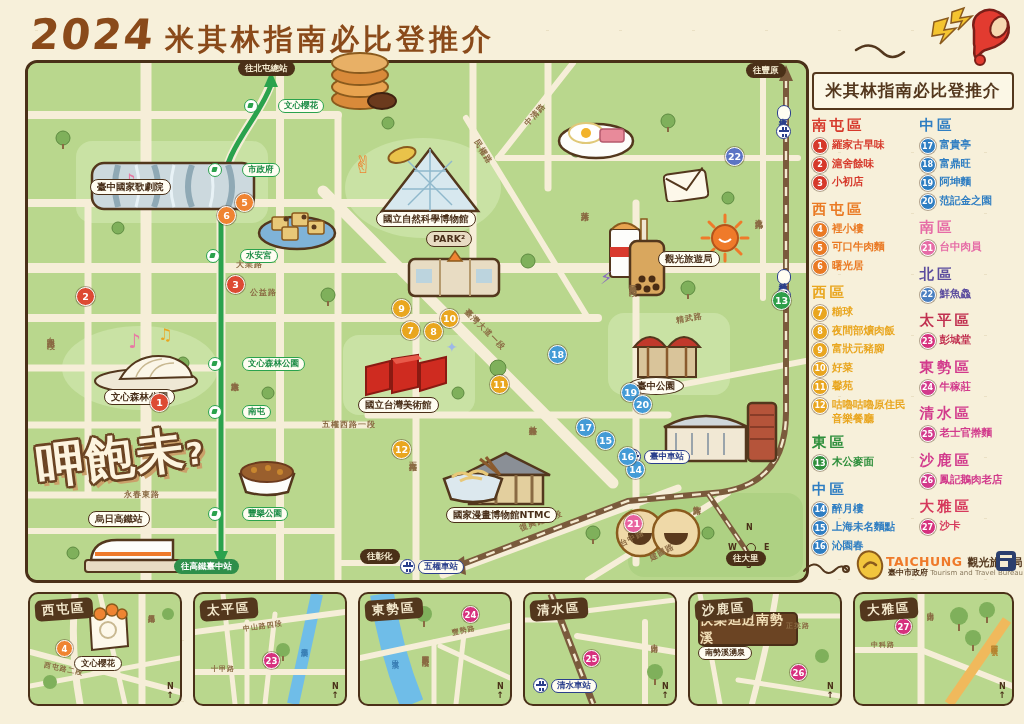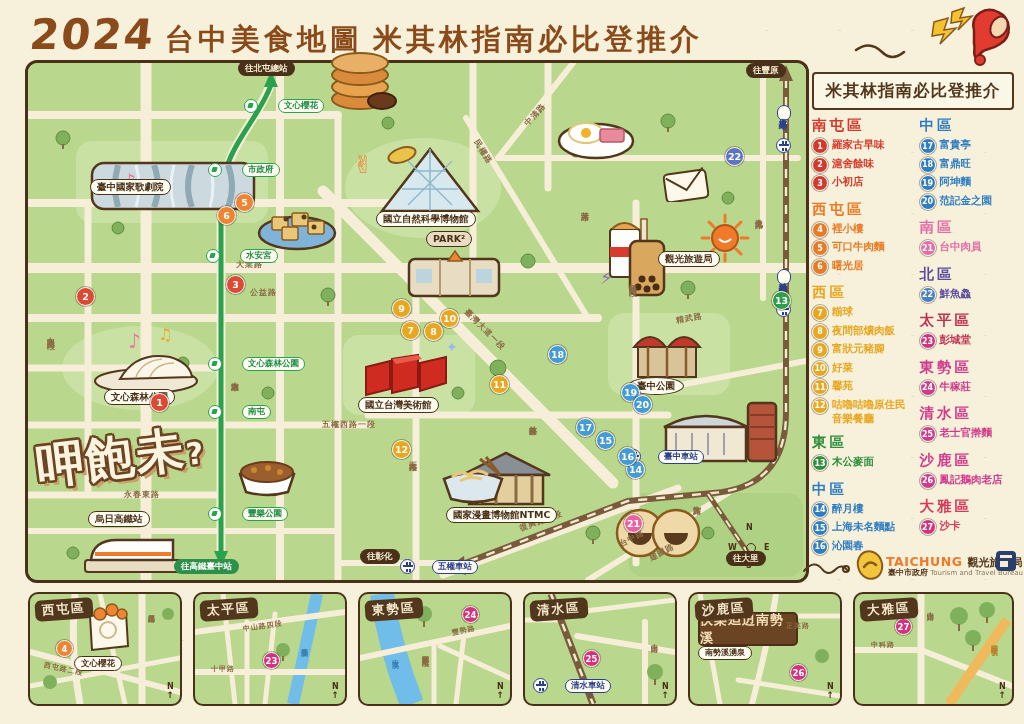--- a/index.html
+++ b/index.html
@@ -18,21 +18,21 @@
   #map svg.bg{position:absolute;left:0;top:0;border-radius:9px}
   .rl{position:absolute;color:#8a6a43;font-size:8px;letter-spacing:1px;white-space:nowrap;font-weight:bold;transform-origin:left center}
   .v{writing-mode:vertical-rl;letter-spacing:1px}
   .pill{position:absolute;background:#fffdf2;border:1.5px solid #4a3018;border-radius:10px;padding:1px 6px;font-size:9.5px;color:#4a301a;font-weight:bold;white-space:nowrap;line-height:1.25}
   .dirpill{position:absolute;background:#4a3018;color:#f6edd2;border-radius:9px;padding:1.5px 7px;font-size:8.5px;font-weight:bold;white-space:nowrap}
   .dirpill.green{background:#2e8f4a;color:#fff}
   .st{position:absolute;display:flex;align-items:center;gap:20px}
   .mrt-ico{width:12px;height:12px;background:#fff;border:1.6px solid #2aa24d;border-radius:50%;position:relative;flex:0 0 auto}
   .mrt-ico::before{content:"";position:absolute;left:2.5px;top:2.5px;width:5px;height:5px;background:#2aa24d;border-radius:1px;transform:skewX(-15deg)}
   .st .lbl{background:#fffdf2;border:1.3px solid #2aa24d;color:#1d8c45;border-radius:8px;padding:0 5px;font-size:8.5px;font-weight:bold;white-space:nowrap}
-  .tra{position:absolute;display:flex;align-items:center;gap:17px}
+  .tra{position:absolute;display:flex;align-items:center;gap:3px}
   .tra .lbl{background:#fffdf2;border:1.3px solid #2b3f8c;color:#2b3f8c;border-radius:8px;padding:0 5px;font-size:8.5px;font-weight:bold;white-space:nowrap}
   .tra.vert{flex-direction:column}
   .tra.vert .lbl{writing-mode:vertical-rl;padding:5px 0;letter-spacing:1px}
   .tra-ico{width:13px;height:13px;border:1.6px solid #2b3f8c;border-radius:50%;background:#fff;position:relative;flex:0 0 auto}
   .tra-ico::before{content:"";position:absolute;left:1.5px;right:1.5px;top:5px;height:2.2px;background:#2b3f8c}
   .tra-ico::after{content:"";position:absolute;left:4.5px;top:1.5px;width:2.2px;height:3px;background:#2b3f8c;box-shadow:3px 0 0 #2b3f8c,0 7px 0 #2b3f8c,3px 7px 0 #2b3f8c}
   .mk{position:absolute;width:17px;height:17px;border-radius:50%;color:#fff;font-size:9.5px;font-weight:bold;display:flex;align-items:center;justify-content:center;border:1.6px solid #fff;box-shadow:0 0 0 1px rgba(74,48,24,.4)}
   .mk.red{background:#dd4a33}.mk.or{background:#ef8432}.mk.gd{background:#e9a61f}
   .mk.gr{background:#2f9e49}.mk.bl{background:#449bd6}.mk.pk{background:#e8639f}
   .mk.ind{background:#5b74c4}.mk.mg{background:#d6317e}
@@ -73,21 +73,20 @@
   .ncomp{position:absolute;right:6px;bottom:4px;color:#4a3018;font-size:8px;font-weight:bold;text-align:center;line-height:1}
   .ncomp::after{content:"↑";display:block;font-size:9px}
   .gate{position:absolute;left:8px;top:18px;width:96px;height:30px;background:#6b4423;border:2px solid #4a3018;border-radius:5px;color:#f3e0b8;font-size:13px;font-weight:bold;display:flex;align-items:center;justify-content:center;letter-spacing:1px}
   .illus{position:absolute}
 </style>
 </head>
 <body>
 
 <div class="abs" id="title">
   <span class="yr">2024</span>
-  <span class="t1">台中美食地圖</span>
   <span class="t2">米其林指南必比登推介</span>
 </div>
 
 <div class="abs" style="left:848px;top:4px;width:170px;height:66px">
   <svg width="170" height="66" viewBox="0 0 170 66">
     <path d="M8,46 q14,-10 26,2 q10,10 22,0" fill="none" stroke="#53371d" stroke-width="2.5" stroke-linecap="round"></path>
     <path d="M86,18 L100,14 L96,26 L108,24 L92,40 L96,30 L84,32 Z" fill="#f4c430" stroke="#8a5a1d" stroke-width="1.5"></path>
     <path d="M104,8 L116,4 L112,14 L124,12 L110,26 L114,17 L103,19 Z" fill="#f4c430" stroke="#8a5a1d" stroke-width="1.5"></path>
     <path d="M126,26 C122,10 138,2 150,8 C163,14 165,32 152,40 C142,47 138,44 134,48 L128,54 C124,50 128,44 126,40 Z" fill="#e23b30" stroke="#7a1f18" stroke-width="2.5"></path>
     <ellipse cx="151" cy="23" rx="8" ry="11" fill="#f6d7b0" stroke="#7a1f18" stroke-width="2" transform="rotate(28 151 23)"></ellipse>

